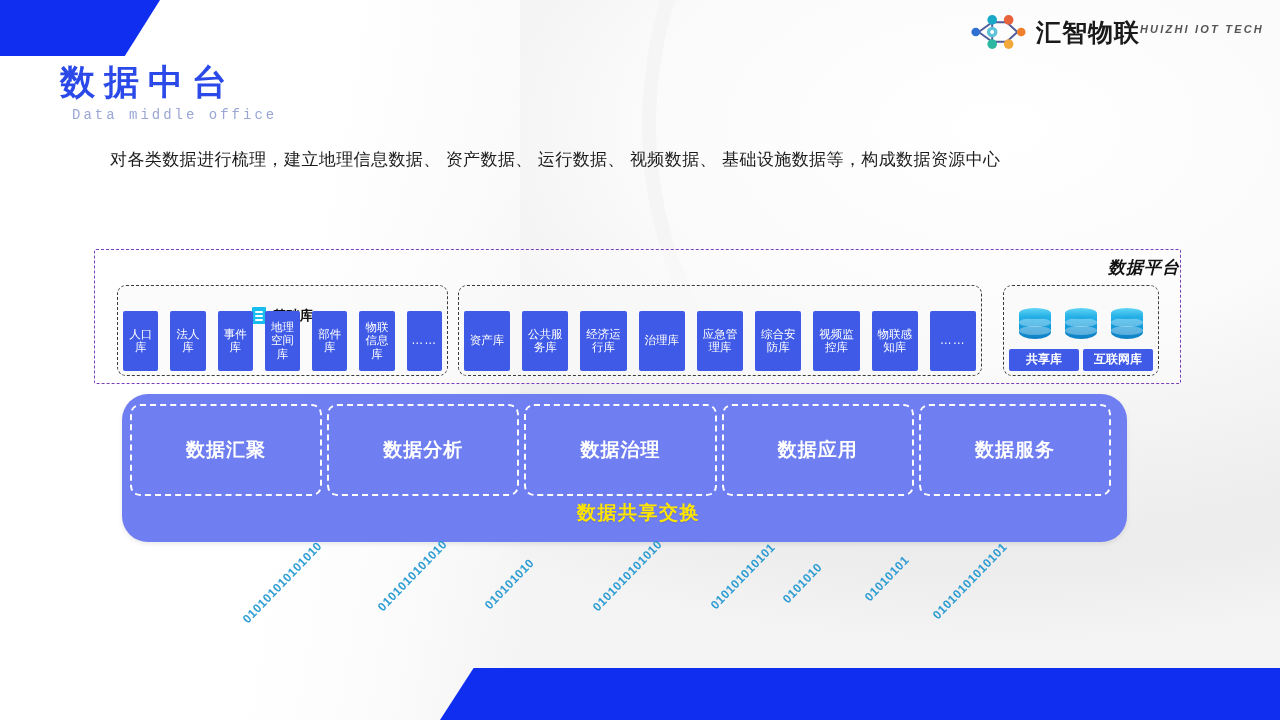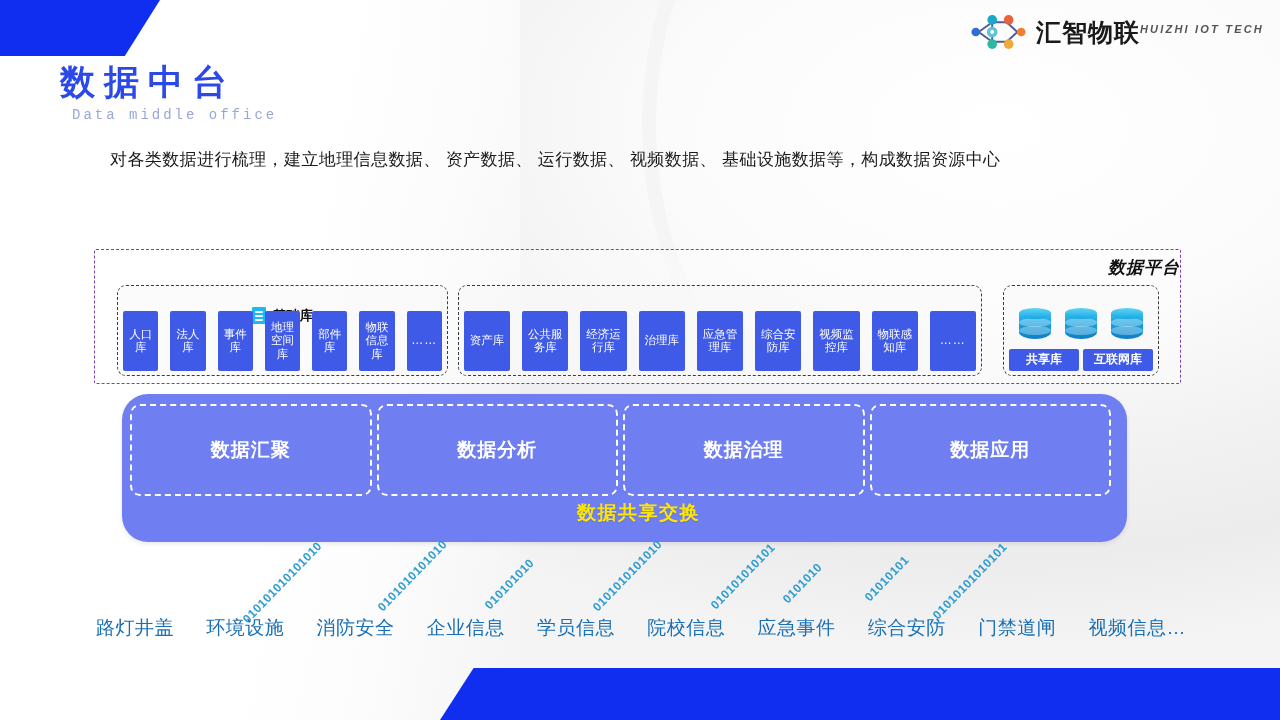--- a/index.html
+++ b/index.html
@@ -258,41 +258,30 @@
       </div>
     </div>
   </div>
 
   <div class="band">
     <div class="band-cards">
       <div class="band-card">数据汇聚</div>
       <div class="band-card">数据分析</div>
       <div class="band-card">数据治理</div>
       <div class="band-card">数据应用</div>
+      <div class="band-card">数据服务</div>
     </div>
     <div class="band-foot">数据共享交换</div>
   </div>
 
   <div id="binary-layer">
       <span class="bin" style="left: 250px; top: 612px; color: rgb(27, 149, 208); transform: rotate(-46deg);">010101010101010</span>
       <span class="bin" style="left: 385px; top: 600px; color: rgb(27, 149, 208); transform: rotate(-46deg);">0101010101010</span>
       <span class="bin" style="left: 492px; top: 598px; color: rgb(27, 149, 208); transform: rotate(-46deg);">010101010</span>
       <span class="bin" style="left: 600px; top: 600px; color: rgb(27, 149, 208); transform: rotate(-46deg);">0101010101010</span>
       <span class="bin" style="left: 718px; top: 598px; color: rgb(27, 149, 208); transform: rotate(-46deg);">010101010101</span>
       <span class="bin" style="left: 790px; top: 592px; color: rgb(27, 149, 208); transform: rotate(-46deg);">0101010</span>
       <span class="bin" style="left: 872px; top: 590px; color: rgb(27, 149, 208); transform: rotate(-46deg);">01010101</span>
       <span class="bin" style="left: 940px; top: 608px; color: rgb(27, 149, 208); transform: rotate(-46deg);">01010101010101</span>
     </div>
 
-  <div class="tags">
-    <span class="tag">路灯井盖</span>
-    <span class="tag">环境设施</span>
-    <span class="tag">消防安全</span>
-    <span class="tag">企业信息</span>
-    <span class="tag">学员信息</span>
-    <span class="tag">院校信息</span>
-    <span class="tag">应急事件</span>
-    <span class="tag">综合安防</span>
-    <span class="tag">门禁道闸</span>
-    <span class="tag">视频信息…</span>
-  </div>
 
 </div>
 
 </body></html>

